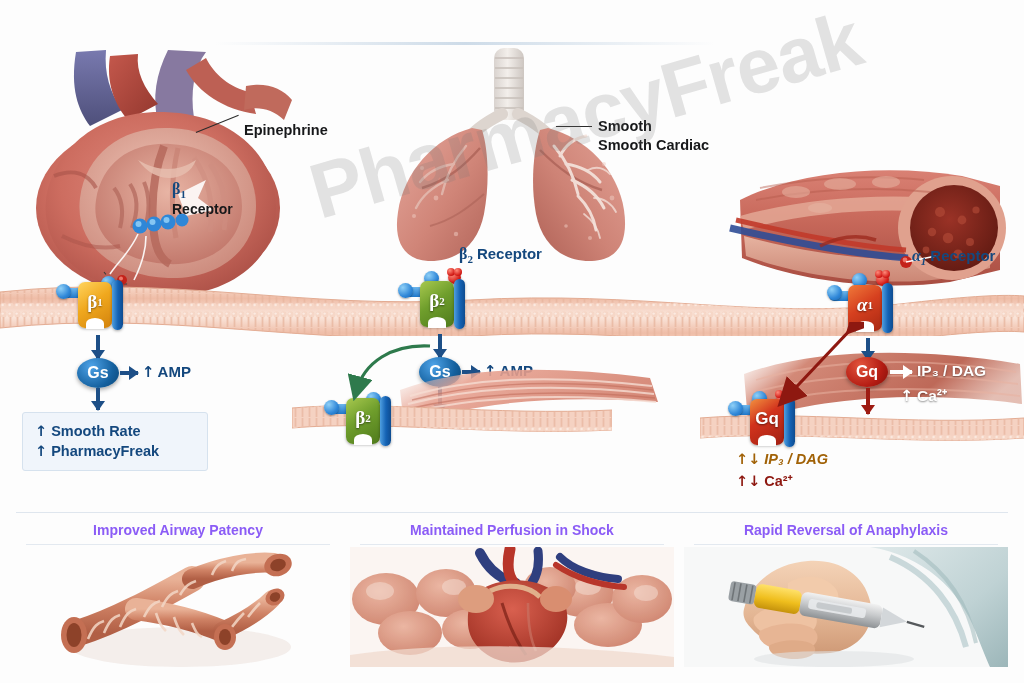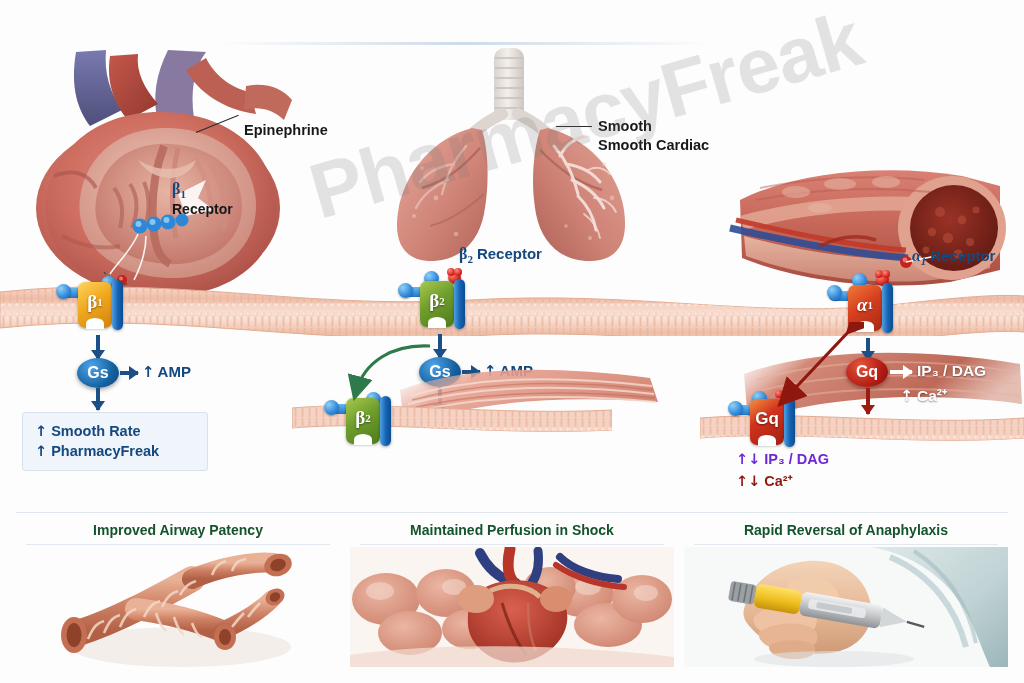--- a/index.html
+++ b/index.html
@@ -127,21 +127,21 @@
   .fxplain{position:absolute;}
   .fxplain .fxline{line-height:22px;}
 
   
   .organ{position:absolute;}
 
   
   .divider{position:absolute;left:16px;top:512px;width:992px;height:1px;background:#dfe6ee;}
   .panel{position:absolute;top:518px;height:160px;}
   .panel-title{
-    text-align:center;color:#14532d;font-size:14px;font-weight:bold;
+    text-align:center;color:#8b5cf6;font-size:14px;font-weight:bold;
     font-family:"Liberation Sans", sans-serif;padding-top:4px;
   }
   .panel-rule{height:1px;background:#e3e9f0;margin:6px 10px 0 10px;}
   .panel-art{position:relative;height:120px;margin-top:2px;overflow:hidden;}
 
   svg{display:block;}
 </style>
 </head>
 <body>
 
@@ -599,21 +599,21 @@
         </marker>
         <marker id="redH2" markerWidth="9" markerHeight="9" refX="6" refY="4.5" orient="auto">
           <path d="M0 0 L9 4.5 L0 9 Z" fill="#8e1810"></path>
         </marker>
       </defs>
       <path d="M84 6 L16 78" stroke="#8e1810" stroke-width="3.2" fill="none" marker-start="url(#redH2)" marker-end="url(#redH)"></path>
     </svg>
   </div>
 
   <div class="fxplain" style="left:736px;top:448px;">
-    <div class="fxline" style="color:#6d28d9;">
+    <div class="fxline" style="color:#a16207;font-style:italic;">
       <span class="ar">↑↓</span><span>IP₃ / DAG</span>
     </div>
     <div class="fxline" style="color:#8e1810;">
       <span class="ar">↑↓</span><span>Ca²⁺</span>
     </div>
   </div>
 
   <div class="watermark">PharmacyFreak</div>
 
   <div class="divider"></div>

